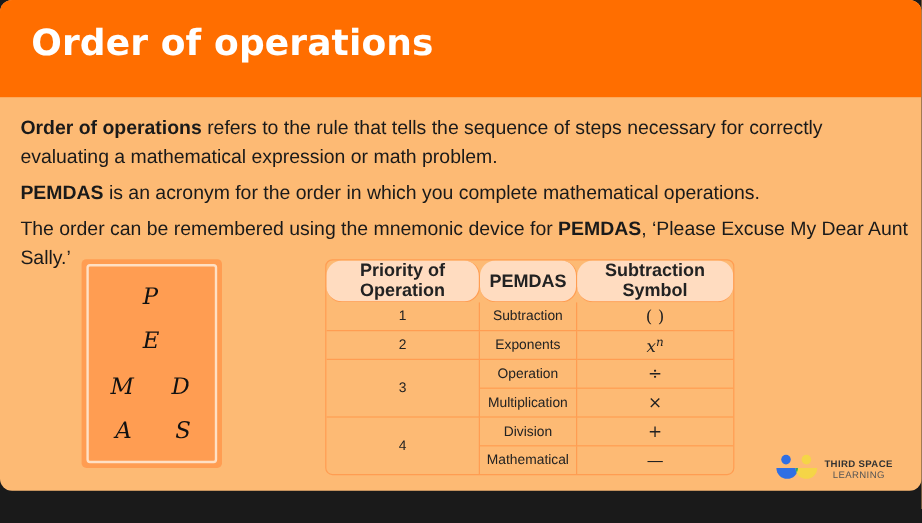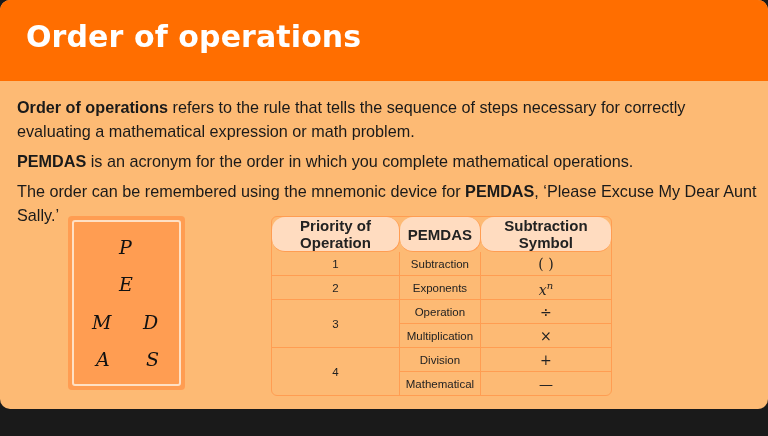--- a/index.html
+++ b/index.html
@@ -87,13 +87,24 @@
         <td>Division</td>
         <td class="sym">+</td>
       </tr>
       <tr>
         <td>Mathematical</td>
         <td class="sym">—</td>
       </tr>
     </tbody>
   </table>
 
+  <div class="logo">
+    <svg width="40" height="26" viewBox="0 0 40 26">
+      <circle cx="10" cy="5" r="4" fill="#2f6fe4"></circle>
+      <circle cx="27" cy="5" r="4" fill="#f5d547"></circle>
+      <path d="M2 12 A9 9 0 0 0 20 12 Z" fill="#2f6fe4"></path>
+      <path d="M18 12 A9 9 0 0 0 36 12 Z" fill="#f5d547"></path>
+      <path d="M18 12 L20 12 A9 9 0 0 1 19 16 A9 9 0 0 1 18 12 Z" fill="#2fa36b"></path>
+    </svg>
+    <span class="txt1">THIRD SPACE</span>
+    <span class="txt2">LEARNING</span>
+  </div>
 </div>
 
 </body></html>

